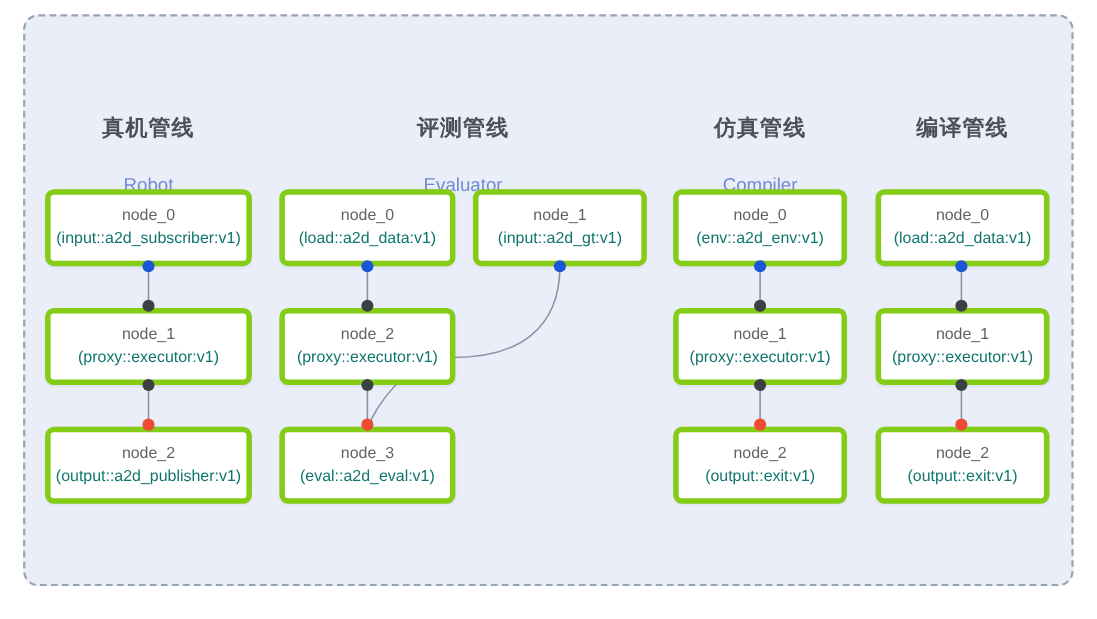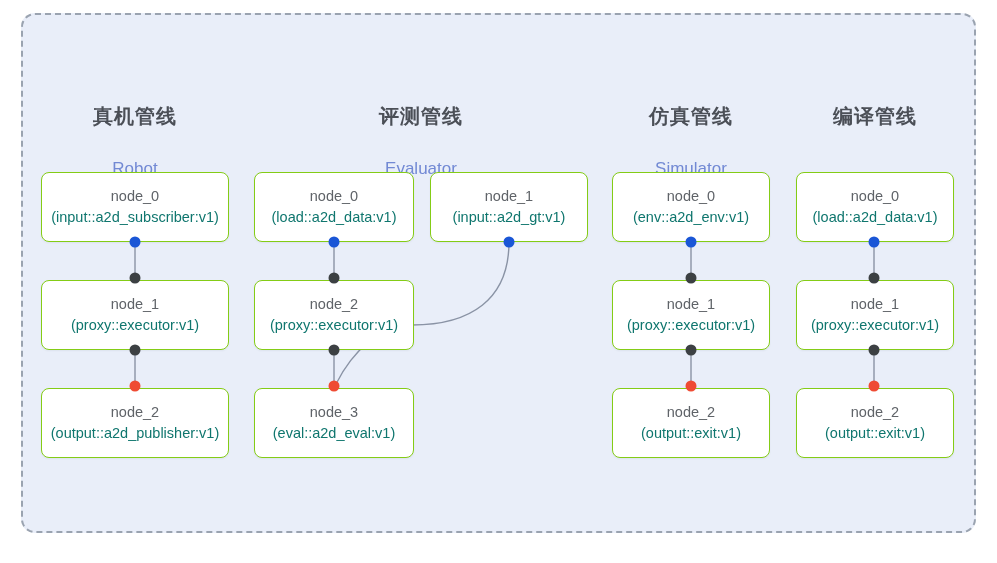--- a/index.html
+++ b/index.html
@@ -66,21 +66,21 @@
     width: 997px;
     height: 563px;
     pointer-events: none;
   }
 
   
   .node {
     position: absolute;
     box-sizing: border-box;
     background: #ffffff;
-    border: 1px solid #84cc16;
+    border: 5px solid #84cc16;
     border-radius: 8px;
     display: flex;
     flex-direction: column;
     align-items: center;
     justify-content: center;
     box-shadow: 0 1px 2px rgba(40,50,70,0.06);
   }
   .node-id {
     font-size: 14.5px;
     color: #5f6368;
@@ -177,21 +177,21 @@
     <div class="node-kind">(eval::a2d_eval:v1)</div>
   </div>
   <div class="port out" style="left:334px; top:242px;"></div>
   <div class="port out" style="left:509px; top:242px;"></div>
   <div class="port in" style="left:334px; top:278px;"></div>
   <div class="port in" style="left:334px; top:350px;"></div>
   <div class="port term" style="left:334px; top:386px;"></div>
 
   <div class="col-header" style="left:612px; top:64px; width:158px;">
     <div class="col-title-cn">仿真管线</div>
-    <div class="col-title-en">Simulator</div>
+    <div class="col-title-en">Compiler</div>
   </div>
 
   <div class="node" style="left:612px; top:172px; width:158px; height:70px;">
     <div class="node-id">node_0</div>
     <div class="node-kind">(env::a2d_env:v1)</div>
   </div>
   <div class="node" style="left:612px; top:280px; width:158px; height:70px;">
     <div class="node-id">node_1</div>
     <div class="node-kind">(proxy::executor:v1)</div>
   </div>

